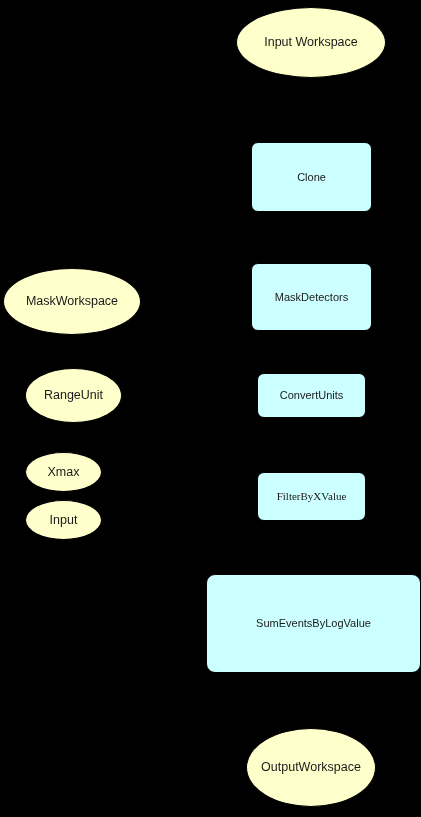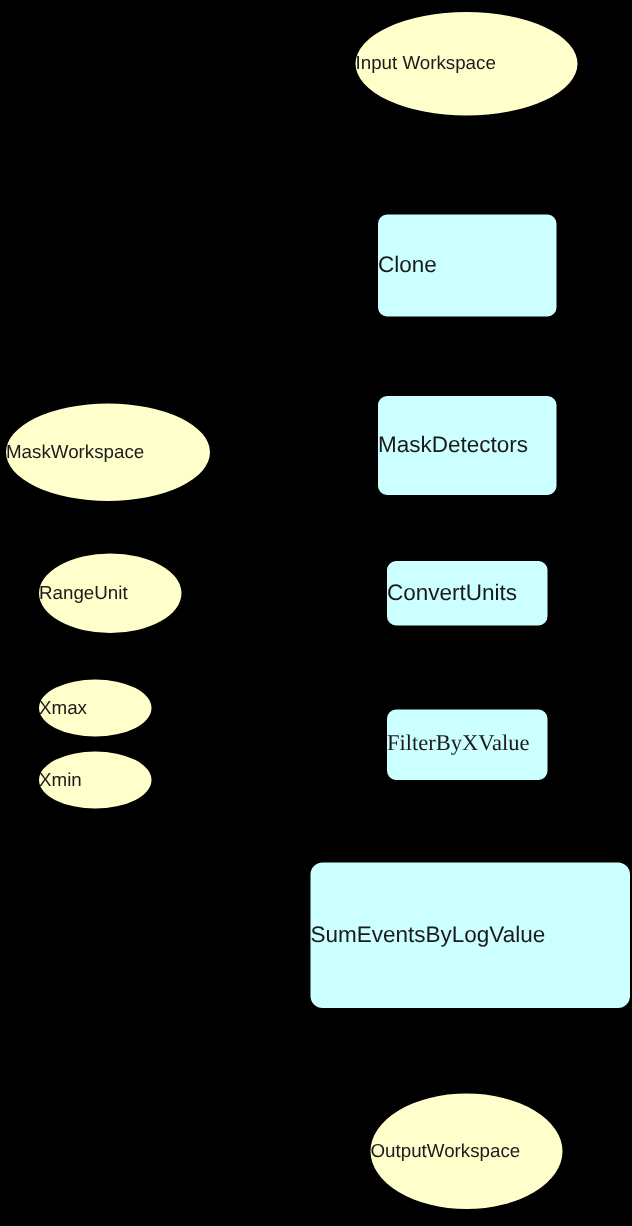--- a/index.html
+++ b/index.html
@@ -17,37 +17,38 @@
   #diagram-canvas {
     position: relative;
     width: 421px;
     height: 817px;
     background: #000000;
   }
   .node {
     position: absolute;
     display: flex;
     align-items: center;
+    justify-content: center;
     box-sizing: border-box;
     color: #1a1a1a;
     text-align: center;
     line-height: 1.15;
     white-space: nowrap;
   }
   .node.ellipse {
     background: #ffffcc;
     border: 1px solid #000000;
     border-radius: 50% / 50%;
     font-size: 12.5px;
   }
   .node.process {
     background: #ccffff;
     border: 1px solid #000000;
     border-radius: 7px;
-    font-size: 15px;
+    font-size: 11px;
   }
   .node.process.large {
     border-radius: 9px;
   }
   .edge-layer {
     position: absolute;
     left: 0;
     top: 0;
     width: 421px;
     height: 817px;
@@ -109,21 +110,21 @@
 
   <div class="node ellipse" style="left:25px; top:452px; width:77px; height:40px;">
     <span class="node-label">Xmax</span>
   </div>
 
   <div class="node process" style="left:257px; top:472px; width:109px; height:49px;font-family:Liberation Serif, serif;">
     <span class="node-label">FilterByXValue</span>
   </div>
 
   <div class="node ellipse" style="left:25px; top:500px; width:77px; height:40px;">
-    <span class="node-label">Xmin</span>
+    <span class="node-label">Input</span>
   </div>
 
   <div class="node ellipse" style="left:246px; top:728px; width:130px; height:79px;">
     <span class="node-label">OutputWorkspace</span>
   </div>
 
   <div class="node process large" style="left:206px; top:574px; width:215px; height:99px;">
     <span class="node-label">SumEventsByLogValue</span>
   </div>
 

